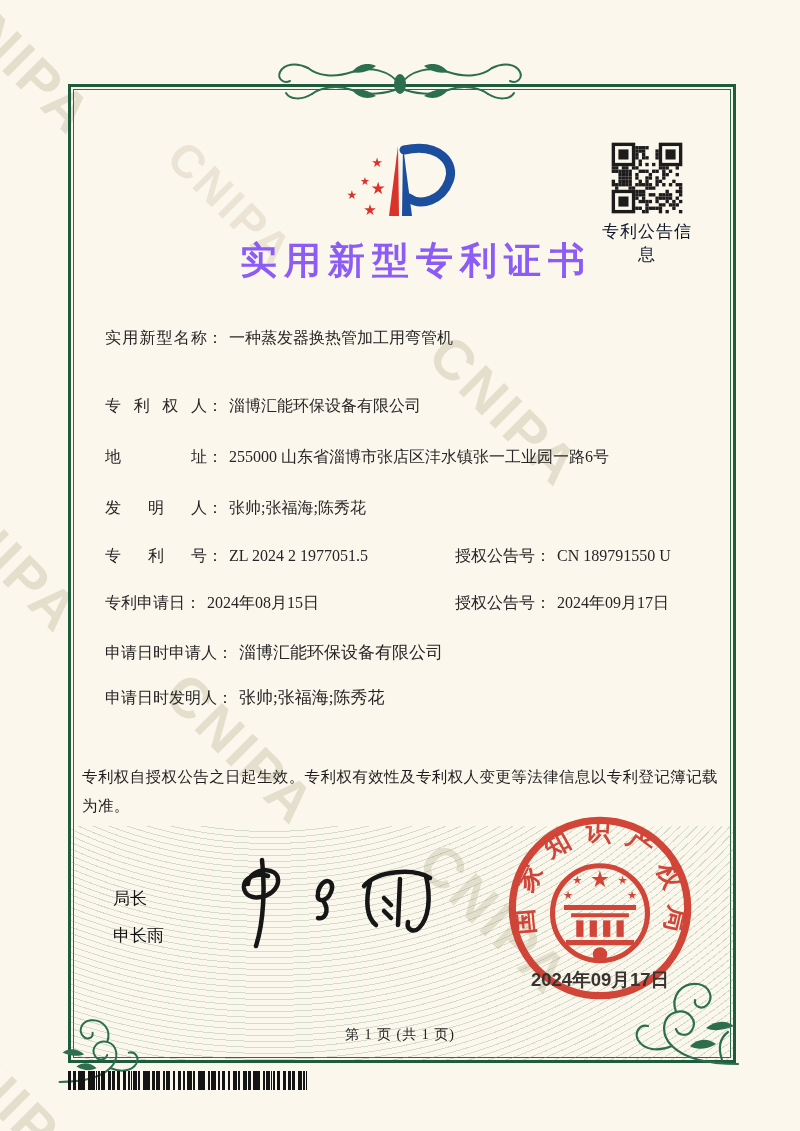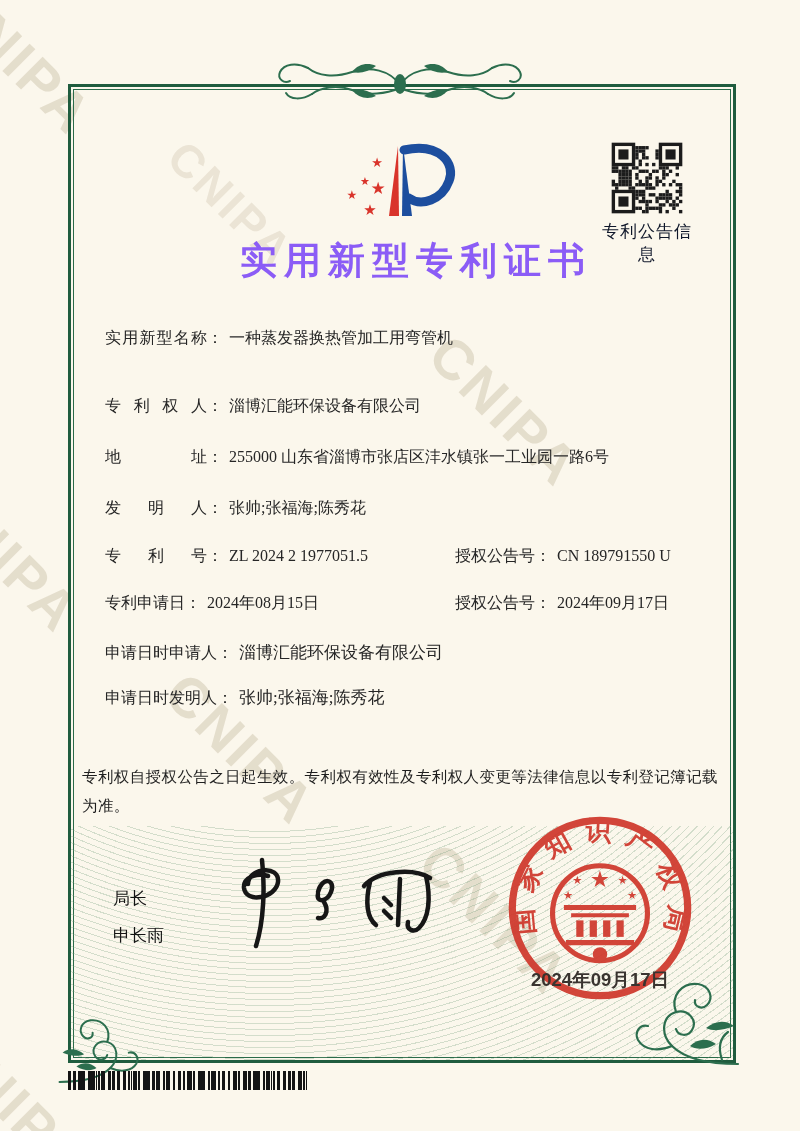--- a/index.html
+++ b/index.html
@@ -379,16 +379,17 @@
       <rect x="72" y="107" width="7" height="16"></rect>
       <rect x="85" y="107" width="7" height="16"></rect>
       <rect x="98" y="107" width="7" height="16"></rect>
       <rect x="111" y="107" width="7" height="16"></rect>
       <path d="M62,126 h66 v5 h-66 z"></path>
       <circle cx="95" cy="140" r="7"></circle>
     </g>
     <text x="95" y="171" text-anchor="middle" font-size="18" font-weight="bold" fill="#2c2622" font-family="Liberation Sans,DejaVu Sans,sans-serif">2024年09月17日</text>
   </svg>
 
+  <div class="footer">第 1 页 (共 1 页)</div>
 
   <div class="barcode"></div>
 
 </div>
 
 </body></html>

